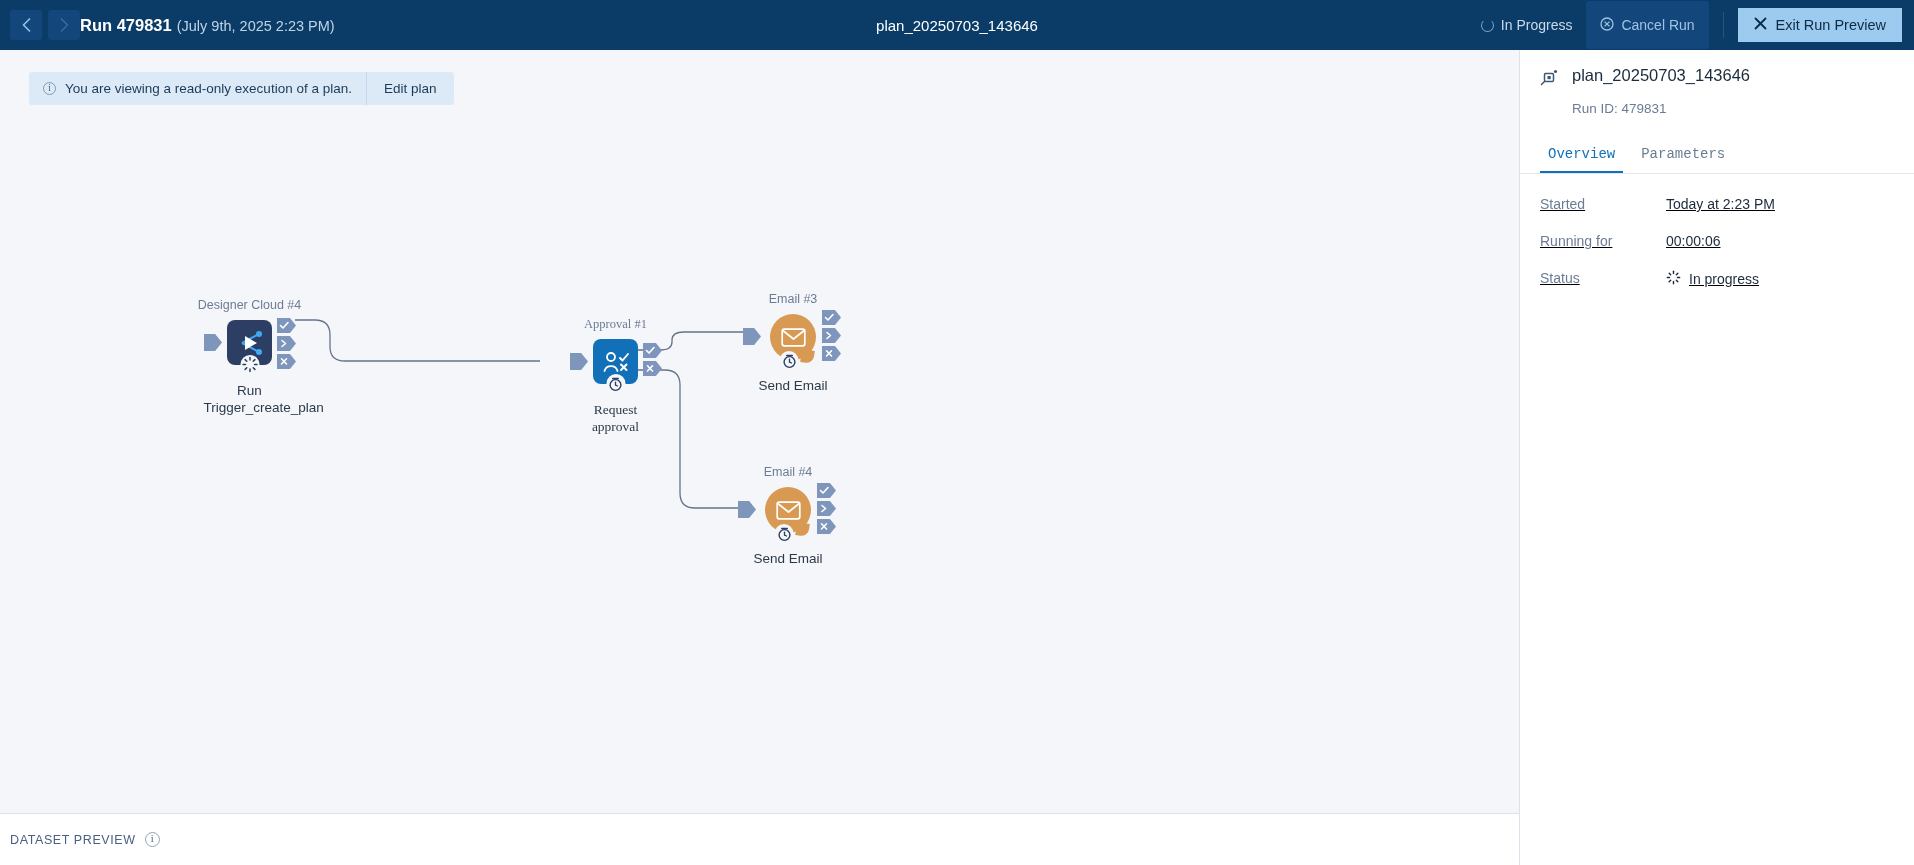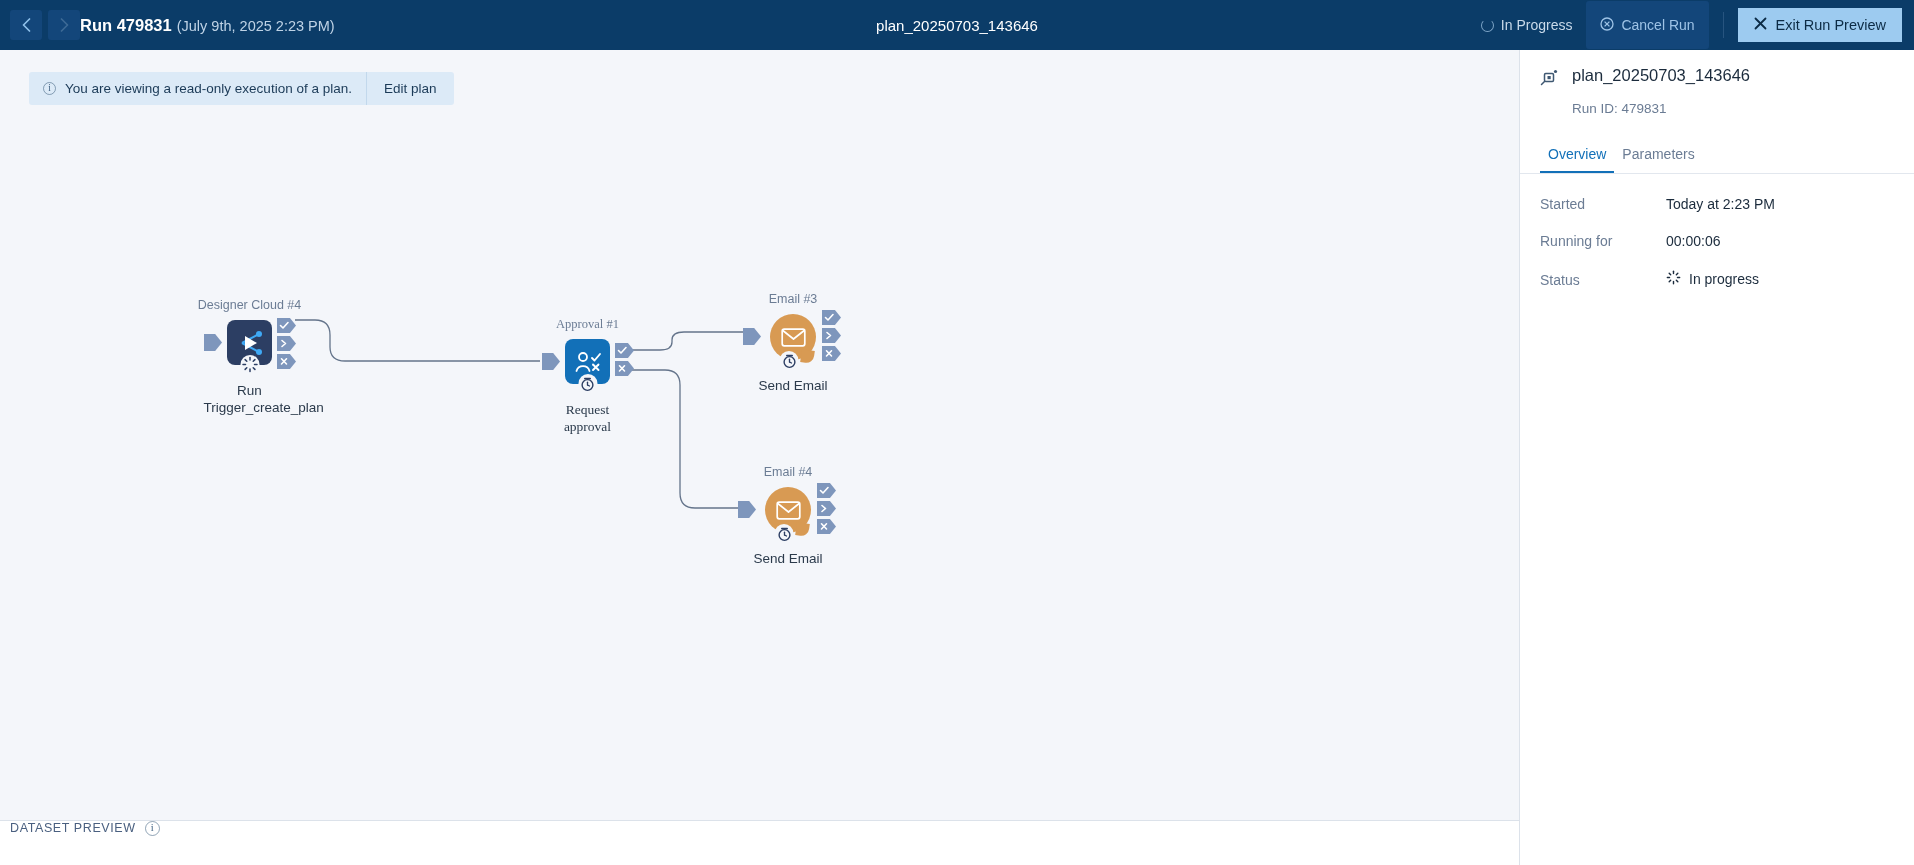--- a/index.html
+++ b/index.html
@@ -229,53 +229,55 @@
     font-size: 16.5px;
     color: #1B2B3C;
     line-height: 20px;
   }
   .panel-sub {
     font-size: 13.5px;
     color: #6B7C94;
     margin-top: 16px;
   }
   .tabs {
-    display: flex; 
+    display: flex; gap: 10px;
     padding: 0 20px;
     margin-top: 26px;
     border-bottom: 1px solid #E2E7EE;
+    font-family: Liberation Mono, monospace;
   }
   .tab {
     font-size: 14px;
     color: #6B7C94;
     padding: 4px 8px 9px 8px;
     cursor: pointer;
   }
   .tab.active {
     color: #1270B8;
     border-bottom: 2.5px solid #1270B8;
   }
   .rows { padding: 22px 20px 0 20px; }
   .row {
     display: flex;
     margin-bottom: 21px;
     font-size: 14px;
-    align-items: flex-end;
+    align-items: flex-start;
+    text-decoration: underline;
   }
   .row-key { width: 126px; color: #6B7C94; }
   .row-val { color: #1B2B3C; display: flex; align-items: center; gap: 8px; }
 
   
   .bottombar {
     position: absolute;
     bottom: 0; left: 0;
-    width: 1519px; height: 45px;
+    width: 1519px; height: 52px;
     background: #ffffff;
     border-top: 1px solid #DCE2EA;
-    display: flex; 
+    display: flex; align-items: center;
     padding-left: 10px;
     gap: 9px;
   }
   .bottom-label {
     font-size: 12.5px;
     letter-spacing: 0.6px;
     color: #4A6080;
     font-weight: 500;
   }
   .info-circle.lg {
@@ -398,21 +400,21 @@
         <div class="out-port">
           <svg width="11" height="9" viewBox="0 0 11 9">
               <line x1="2.5" y1="1.8" x2="7.5" y2="7" stroke="#ffffff" stroke-width="1.6" stroke-linecap="round"></line>
               <line x1="7.5" y1="1.8" x2="2.5" y2="7" stroke="#ffffff" stroke-width="1.6" stroke-linecap="round"></line>
             </svg>
         </div>
       </div>
       <div class="node-label">Run Trigger_create_plan</div>
     </div>
 
-    <div class="node" style="left:565px; top:289px;font-family:Liberation Serif, serif;">
+    <div class="node" style="left:593px; top:289px;font-family:Liberation Serif, serif;">
       <div class="node-caption">Approval #1</div>
       <div class="in-port"></div>
       <div class="sq-icon blue">
         <svg width="30" height="26" viewBox="0 0 30 26">
           <circle cx="10" cy="8" r="4" fill="none" stroke="#ffffff" stroke-width="1.8"></circle>
           <path d="M 3.5,22 A 6.8,6.8 0 0 1 16.5,22" fill="none" stroke="#ffffff" stroke-width="1.8" stroke-linecap="round"></path>
           <polyline points="19,9 21.5,11.5 27,5" fill="none" stroke="#ffffff" stroke-width="1.9" stroke-linecap="round" stroke-linejoin="round"></polyline>
           <line x1="20" y1="15.5" x2="25.5" y2="21" stroke="#ffffff" stroke-width="1.9" stroke-linecap="round"></line>
           <line x1="25.5" y1="15.5" x2="20" y2="21" stroke="#ffffff" stroke-width="1.9" stroke-linecap="round"></line>
         </svg>

